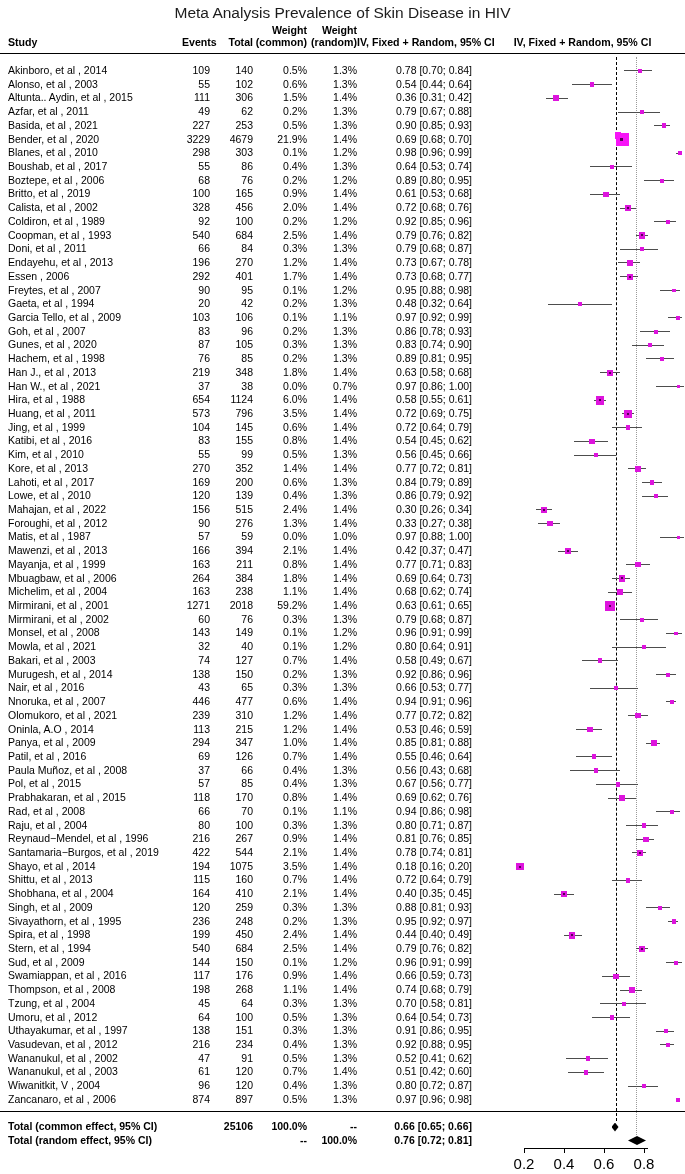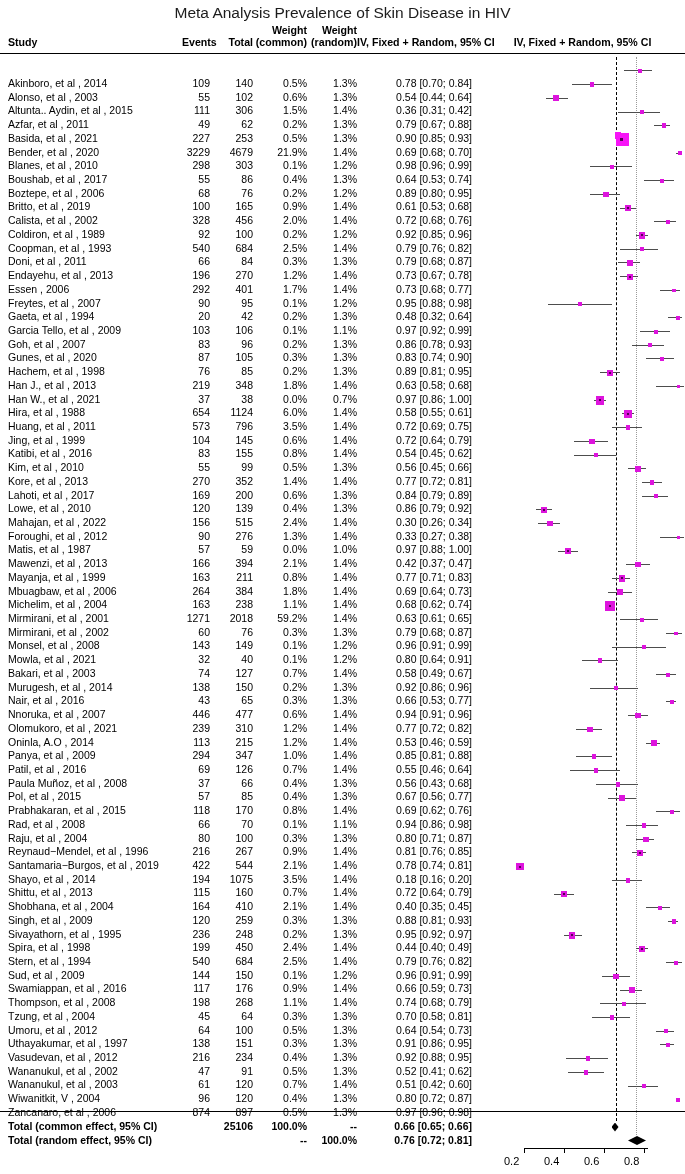--- a/index.html
+++ b/index.html
@@ -8,40 +8,40 @@
   #title{position:absolute;top:4px;left:0;width:685px;text-align:center;
          font-size:15.5px;color:#1c1c1c;white-space:nowrap;}
   .grid{display:grid;grid-template-columns:182px 28px 43px 54px 50px 120px;align-items:end;}
   #colhead{position:absolute;top:24px;left:0;width:477px;font-weight:bold;font-size:10.6px;line-height:12px;}
   #colhead .c{white-space:nowrap;}
   .h-right{text-align:right;}
   .h-center{text-align:right;}
   #ci-head-plot{position:absolute;top:36px;left:495px;width:175px;text-align:center;
                 font-weight:bold;font-size:10.6px;white-space:nowrap;}
   .rule{position:absolute;left:0;width:685px;height:1px;background:#000;}
-  #rows{position:absolute;top:64px;left:0;width:477px;margin-top:13px;}
+  #rows{position:absolute;top:64px;left:0;width:477px;}
   .trow{height:13.72px;font-size:10.5px;line-height:13.72px;}
   .trow .c{white-space:nowrap;overflow:visible;}
   .c-study{padding-left:8px;}
   .c-num{text-align:right;}
   .c-ci{text-align:right;padding-right:5px;}
   .totals .trow{font-weight:bold;height:13.7px;}
   #het{position:absolute;left:8px;top:1147px;font-size:9.8px;white-space:nowrap;}
   
   #plot{position:absolute;top:0;left:0;width:685px;height:1174px;pointer-events:none;}
   .vline-dashed{position:absolute;width:0;border-left:1px dashed #000;}
   .vline-dotted{position:absolute;width:0;border-left:1px dotted #9a9a9a;}
   .ciline{position:absolute;height:1px;background:#4d4d4d;}
   .sq{position:absolute;}
   .sq .dot{position:absolute;}
   .sq .cx{position:absolute;background:#fff;}
   .diamond{position:absolute;clip-path:polygon(50% 0,100% 50%,50% 100%,0 50%);background:#000;}
   .axis{position:absolute;height:1px;background:#000;}
   .tick{position:absolute;width:1px;height:5px;background:#000;}
-  .ticklabel{position:absolute;width:40px;text-align:left;font-size:11px;}
+  .ticklabel{position:absolute;width:40px;text-align:center;font-size:15px;}
 </style>
 </head>
 <body>
 
 <div id="page">
   <div id="title">Meta Analysis Prevalence of Skin Disease in HIV</div>
 
   <div id="colhead" class="grid">
     <div class="c c-study">Study</div>
     <div class="c h-right">Events</div>

